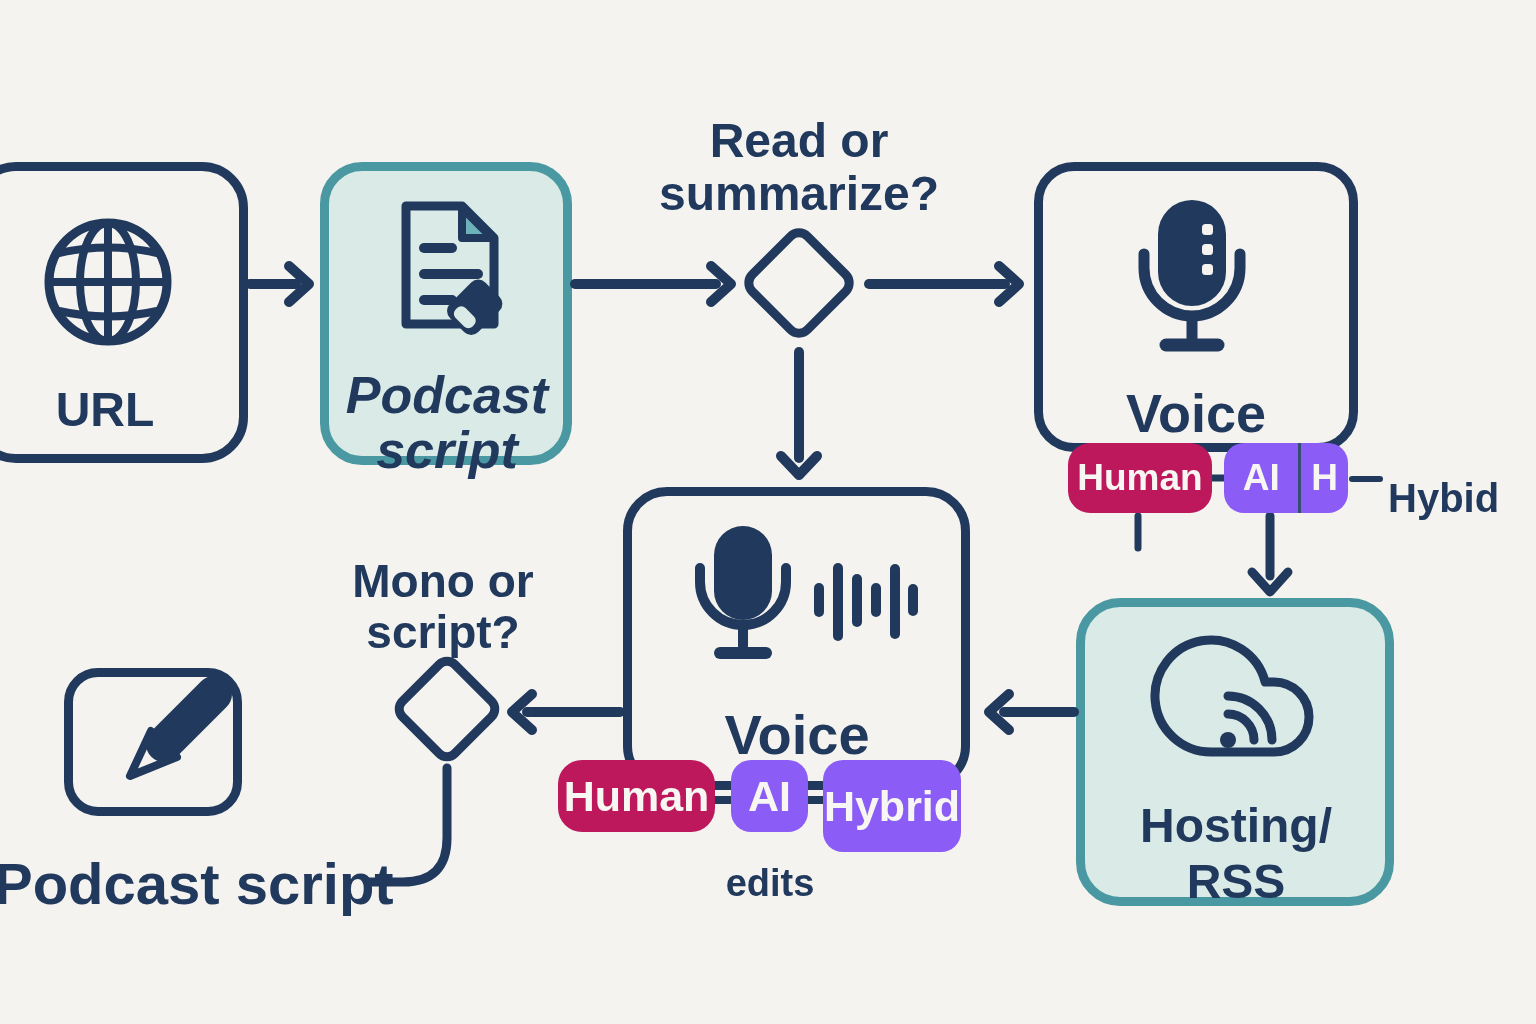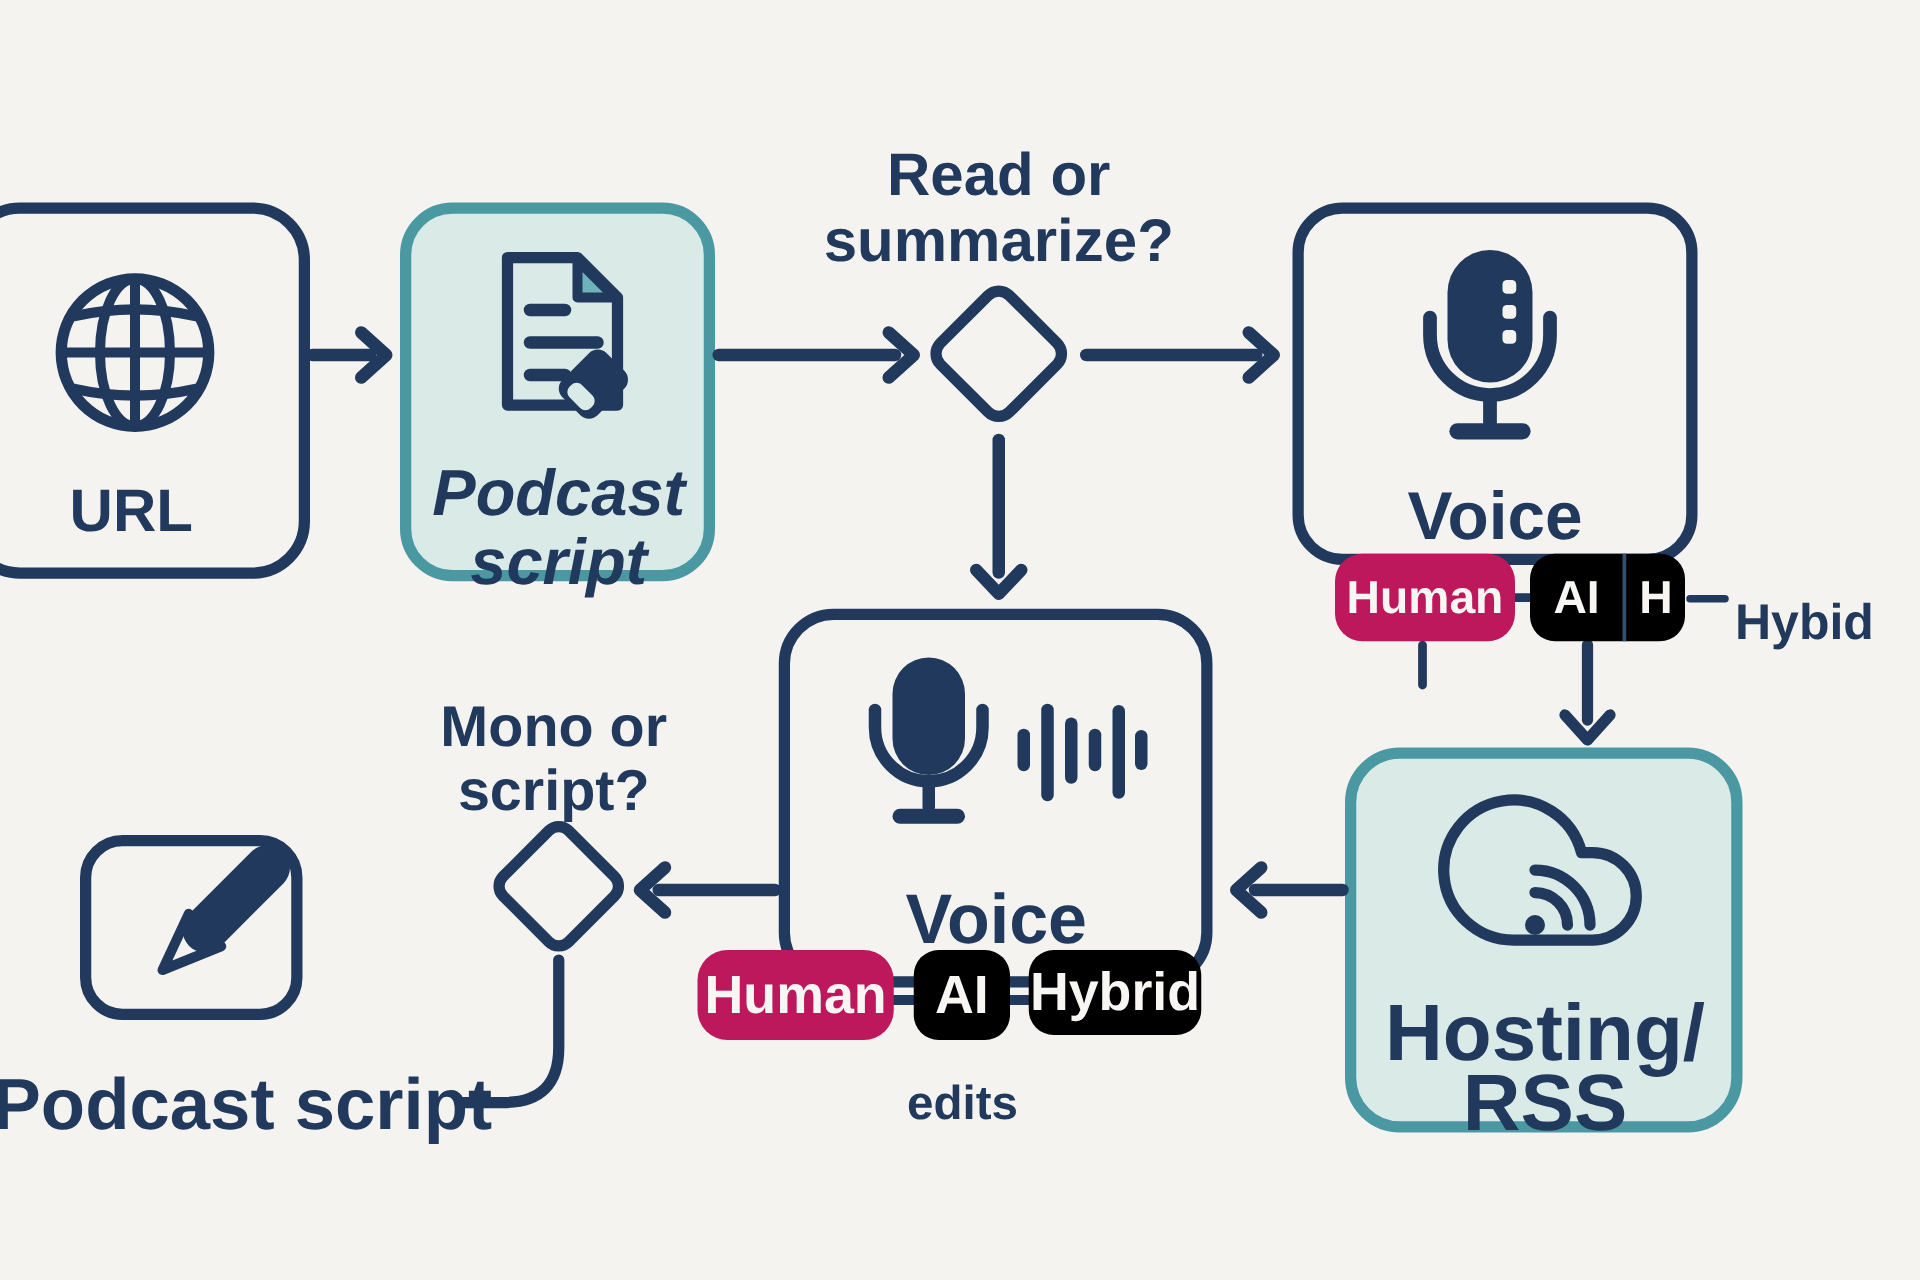--- a/index.html
+++ b/index.html
@@ -17,21 +17,21 @@
   .node.teal { border-color:#4a98a1; background:#d9eae7; }
 
   
   .lbl { position:absolute; font-weight:700; color:#20395c; text-align:center; transform:translateX(-50%); white-space:nowrap;margin-top:16px; }
   .lbl.left { transform:none; text-align:left; }
 
   
   .badge { position:absolute; display:flex; align-items:center; justify-content:center;
            color:#f7f6f2; font-weight:700; box-sizing:border-box; }
   .badge.teal { background:#be185d; border-radius:22px; }
-  .badge.navy { background:#000000; border-radius:20px;text-align:center; }
+  .badge.navy { background:#8b5cf6; border-radius:20px;text-align:center; }
   .badge .seg { flex:1; display:flex; align-items:center; justify-content:center; height:100%; }
   .badge .divider { width:3px; height:100%; background:#35506f; }
 </style>
 </head>
 <body>
 
 <div class="canvas">
 
   <div class="node" style="left:-30px; top:162px; width:278px; height:301px;"></div>
 
@@ -161,21 +161,21 @@
     <div>script</div>
   </div>
 
   <div class="lbl" style="left:799px; top:98px; font-size:48px; line-height:53px;">
     <div>Read or</div>
     <div>summarize?</div>
   </div>
 
   <div class="lbl" style="left:1196px; top:366px; font-size:54px;">Voice</div>
 
-  <div class="lbl" style="left:1236px; top:782px; font-size:64px; line-height:56px;">
+  <div class="lbl" style="left:1236px; top:782px; font-size:48px; line-height:56px;">
     <div>Hosting/</div>
     <div>RSS</div>
   </div>
 
   <div class="lbl" style="left:797px; top:686px; font-size:56px;">Voice</div>
 
   <div class="lbl" style="left:443px; top:540px; font-size:46px; line-height:51px;">
     <div>Mono or</div>
     <div>script?</div>
   </div>
@@ -191,18 +191,18 @@
     <span class="seg">H</span>
   </div>
   <div class="lbl left" style="left:1388px; top:460px; font-size:40px; font-weight:600;">Hybid</div>
 
   <div class="badge teal" style="left:558px; top:760px; width:157px; height:72px; font-size:43px; border-radius:24px;">
     <span>Human</span>
   </div>
   <div class="badge navy" style="left:731px; top:760px; width:77px; height:72px; font-size:43px;">
     <span>AI</span>
   </div>
-  <div class="badge navy" style="left:823px; top:760px; width:138px; height:68px; font-size:43px;">
+  <div class="badge navy" style="left:823px; top:760px; width:138px; height:92px; font-size:43px;">
     <span>Hybrid</span>
   </div>
   <div class="lbl" style="left:770px; top:846px; font-size:38px; font-weight:600;">edits</div>
 
 </div>
 
 </body></html>

